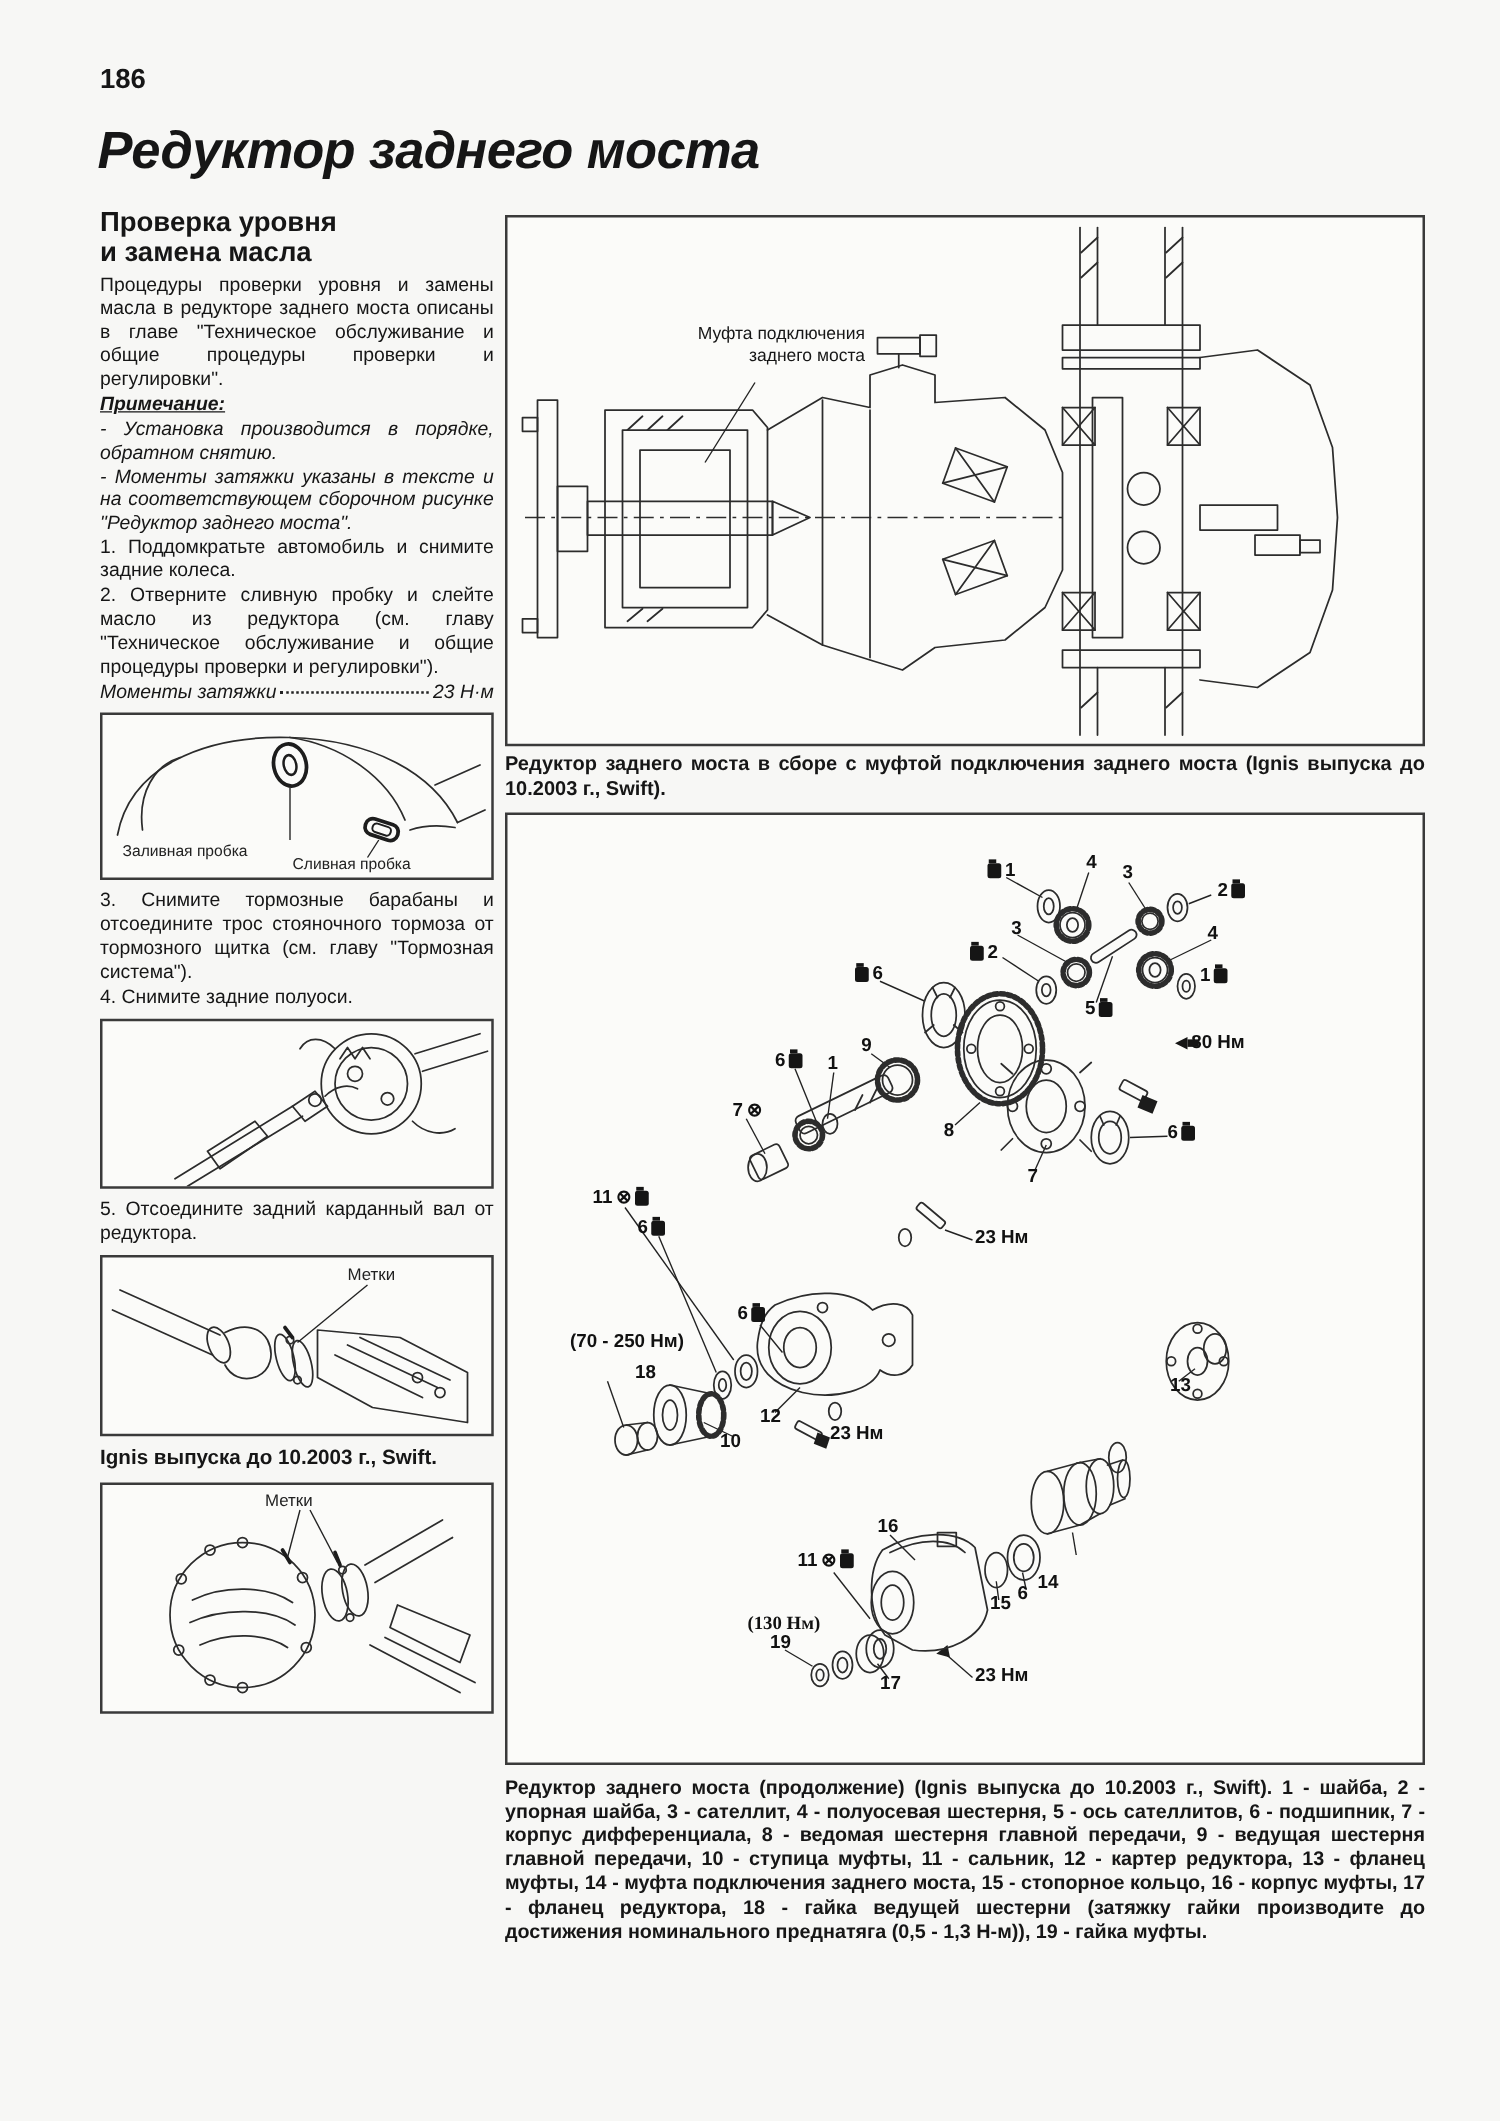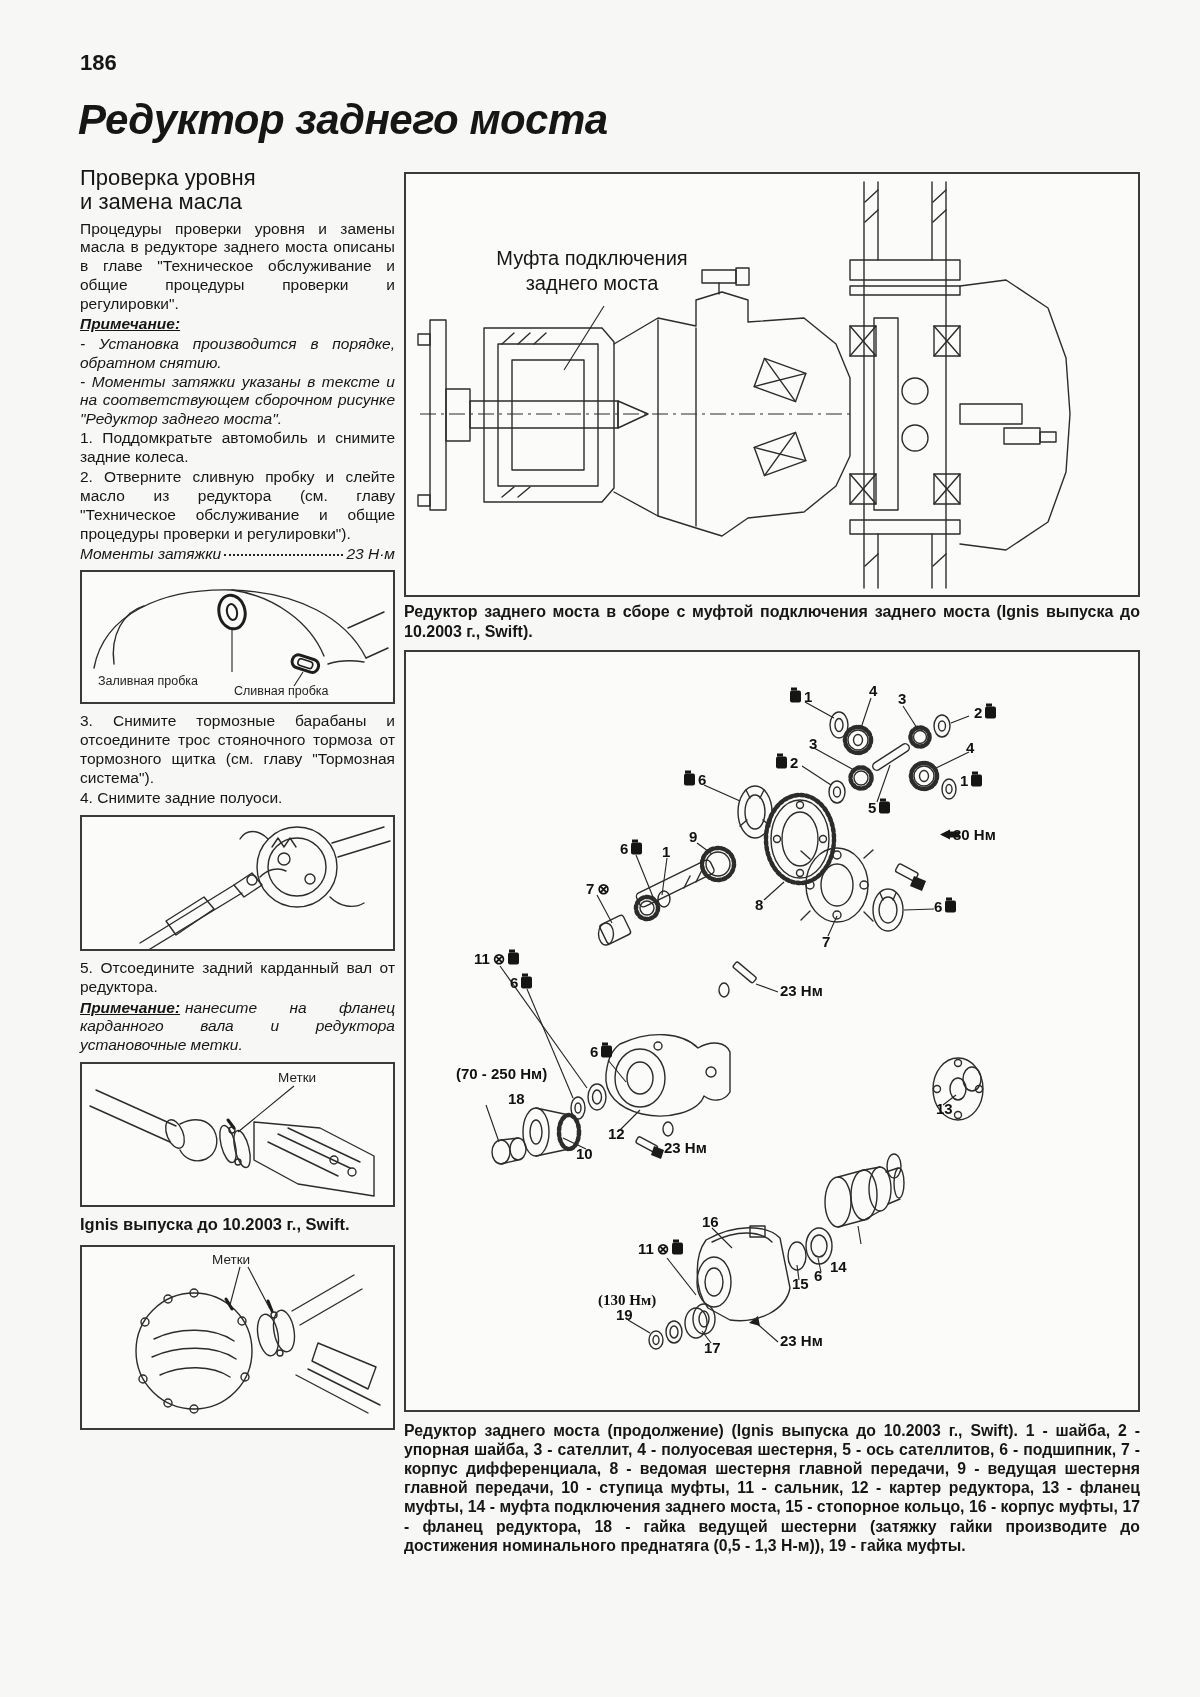--- a/index.html
+++ b/index.html
@@ -4,38 +4,38 @@
 <style>
   html,body{margin:0;padding:0;}
   body{width:1200px;height:1697px;background:#f7f7f5;font-family:"Liberation Sans",sans-serif;color:#161616;}
   #page{position:relative;width:1200px;height:1697px;overflow:hidden;background:#f7f7f5;}
   .pageno{position:absolute;left:80px;top:50px;font-size:22px;font-weight:700;}
   .title{position:absolute;left:78px;top:96px;font-size:42px;font-weight:700;letter-spacing:-0.5px;margin:0;font-style:italic;}
 
   #leftcol{position:absolute;left:80px;top:166px;width:315px;}
   #rightcol{position:absolute;left:404px;top:172px;width:736px;}
 
-  .h-small{font-size:22px;font-weight:400;line-height:1.08;margin:0 0 6px 0;white-space:pre-line;}
+  .h-small{font-size:22px;font-weight:700;line-height:1.08;margin:0 0 6px 0;white-space:pre-line;}
   .h-big{font-size:25px;font-weight:700;margin:20px 0 4px 0;}
   .body-text{font-size:15.5px;line-height:1.21;text-align:justify;margin:0 0 2px 0;}
   .note-label{font-style:italic;font-weight:700;text-decoration:underline;font-size:15.5px;margin-right:5px;}
   .note-item{font-style:italic;font-size:15.5px;line-height:1.21;text-align:justify;margin:0;}
   .torq{display:flex;align-items:baseline;font-style:italic;font-size:15.5px;margin:2px 0 6px 0;}
   .torq .dots{flex:1;border-bottom:2px dotted #222;margin:0 3px;transform:translateY(-3px);}
 
   .figbox{position:relative;border:2px solid #3a3a3a;background:#fbfbf9;margin:7px 0 8px 0;}
   .figbox svg{display:block;}
   .figlabel{position:absolute;font-size:12.5px;color:#222;white-space:nowrap;}
   .figlabel13{font-size:13.5px;}
   .figcap{font-size:16.5px;font-weight:700;line-height:1.2;text-align:justify;margin:0 0 10px 0;}
 
   .rt-figbox{position:relative;border:2px solid #3a3a3a;background:#fbfbf9;}
   .rt-cap{font-size:16px;font-weight:700;line-height:1.22;text-align:justify;margin:5px 0 9px 0;}
   .rt-cap-long{font-size:15.8px;font-weight:700;line-height:1.21;text-align:justify;margin:9px 0 0 0;}
-  .assembly-label{position:absolute;left:86px;top:72px;width:200px;text-align:center;font-size:20px;line-height:1.25;white-space:pre-line;}
+  .assembly-label{position:absolute;left:86px;top:84px;width:200px;text-align:right;font-size:14px;line-height:1.25;white-space:pre-line;}
 
   
   svg .s{stroke:#2c2c2c;fill:none;stroke-width:1.4;stroke-linecap:round;stroke-linejoin:round;}
   svg .s3{stroke:#1d1d1d;fill:none;stroke-width:3;stroke-linecap:round;stroke-linejoin:round;}
   svg .th{stroke:#2c2c2c;fill:none;stroke-width:4.5;stroke-dasharray:3 2.6;}
   svg .ld line{stroke:#222;stroke-width:1.1;}
   svg .fillb{fill:#1c1c1c;stroke:none;}
   svg .cl{stroke:#2c2c2c;fill:none;stroke-width:1.1;stroke-dasharray:16 5 3 5;}
 
   
@@ -115,21 +115,20 @@
             <line x1="68" y1="132" x2="160" y2="76"></line>
           <path d="M84,104 L122,80 L132,92 L94,118 Z"></path>
           <path d="M152,68 L170,56 L180,68 L162,80 Z"></path>
           <circle cx="170" cy="63" r="5"></circle>
           <path d="M178,60 C186,52 196,50 204,54"></path>
         </g>
       </svg>
     </div>
 
     <p class="body-text">5. Отсоедините задний карданный вал от редуктора.</p>
-    <p class="note-item"><span class="note-label">Примечание:</span><span>нанесите на фланец карданного вала и редуктора установочные метки.</span></p>
 
     <div class="figbox" style="height:141px;">
       <svg viewBox="0 0 311 141" width="311" height="141">
         <g class="s">
           <line x1="14" y1="26" x2="94" y2="62"></line>
             <line x1="8" y1="42" x2="88" y2="78"></line>
           <ellipse cx="93" cy="70" rx="8" ry="15" transform="rotate(-22 93 70)"></ellipse>
           <path d="M98,60 C114,52 126,56 132,66 C138,78 134,90 124,95 C112,100 102,94 98,86"></path>
           <ellipse cx="146" cy="80" rx="7" ry="19" transform="rotate(-14 146 80)"></ellipse>
           <ellipse cx="160" cy="85" rx="7" ry="19" transform="rotate(-14 160 85)"></ellipse>

